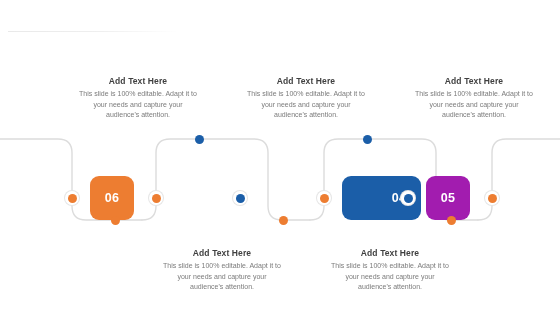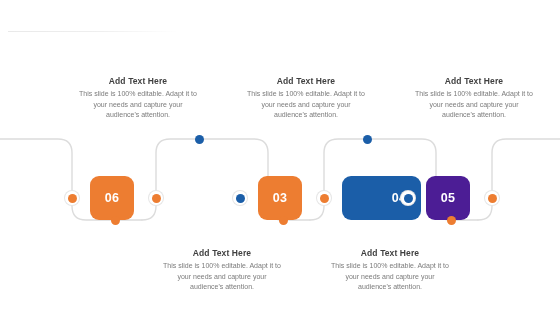--- a/index.html
+++ b/index.html
@@ -147,29 +147,26 @@
 
         <path d="M 478,184 Q 492,184 492,170 L 492,117 Q 492,103 506,103 L 572,103"></path>
       </g>
     </svg>
 
     <div class="num-box" style="left:90px; top:140px; background:#ED7D31;">
       <span>06</span>
     </div>
 
 
-    <div class="num-box" style="left:258px; top:140px; background:#ED7D31;">
-      <span>03</span>
-    </div>
 
     <div class="num-box" style="left:342px; top:140px; background:#1B5EA8;padding-left:35px;">
       <span>04</span>
     </div>
 
-    <div class="num-box" style="left:426px; top:140px; background:#4c1d95;text-align:center;">
+    <div class="num-box" style="left:426px; top:140px; background:#a21caf;text-align:center;">
       <span>05</span>
     </div>
 
     <div class="dot-wrap" style="left:64px; top:154px;">
       <div class="dot-ring-outer"></div>
       <div class="dot-inner" style="background:#ED7D31;"></div>
     </div>
 
     <div class="dot-wrap" style="left:148px; top:154px;">
       <div class="dot-ring-outer"></div>

